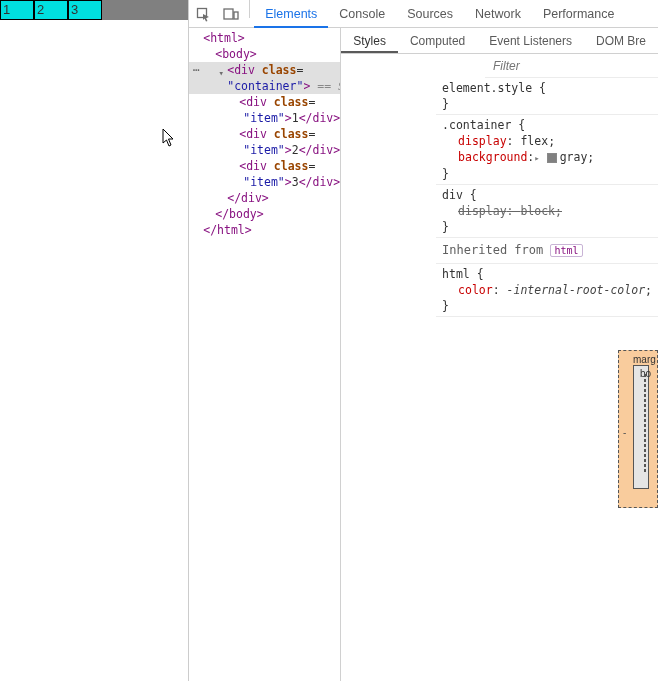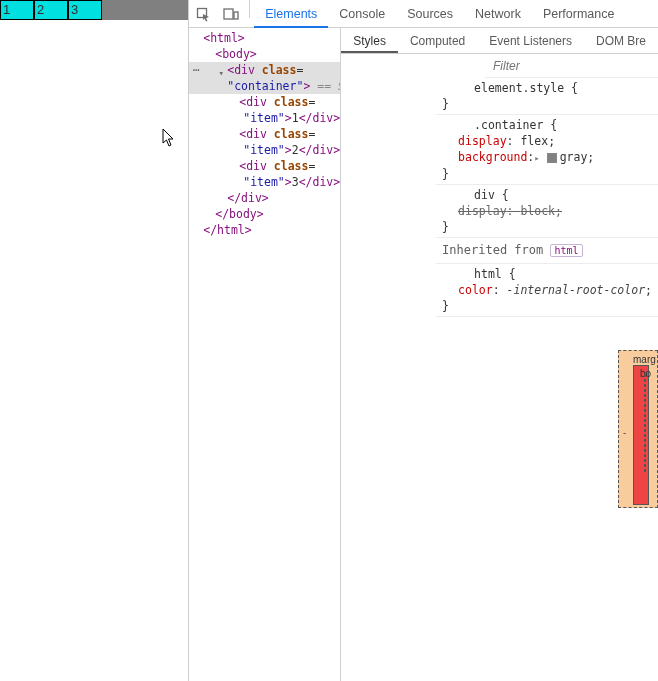--- a/index.html
+++ b/index.html
@@ -139,21 +139,21 @@
     font-style: italic;
     outline: none;
   }
   .rules {
     font-family: Menlo, Consolas, monospace;
     font-size: 11.5px;
     line-height: 16px;
     overflow: hidden;
   }
   .rule-block { border-bottom: 1px solid #ececec; padding: 2px 6px; }
-  .selector { color: #333; margin-left: 32px; }
+  .selector { color: #333; }
   .prop { padding-left: 16px;}
   .prop-name { color: #c80000; }
   .prop-val { color: #333; }
   .strike { text-decoration: line-through; color: #666; }
   .strike .prop-name, .strike .prop-val { color: #666;}
   .swatch { display:inline-block; width:10px; height:10px; background:#808080; border:1px solid #888; vertical-align:middle; margin-right:3px;}
   .mini-tri { font-size:9px; color:#777; }
   .inherit-row { border-bottom:1px solid #ececec; padding:4px 6px; font-size:12px; color:#606060;}
   .inherit-row .pill{ color:#881280; border:1px solid #c9b4d6; padding:0 3px; border-radius:2px; font-family: Menlo, Consolas, monospace; font-size:10px;}
   .pseudo-val{ font-style: italic; color:#444;}
@@ -166,23 +166,23 @@
   .bm-margin {
     background: #f9cc9d;
     border: 1px dashed #555;
     padding: 14px 8px 14px 14px;
     position: relative;
     width: 40px;
     height: 158px;
   }
   .bm-label-margin { position:absolute; top:3px; left:14px; font-size:10px; color:#333;}
   .bm-border {
-    background: #ef4444;
+    background: #e5e5e5;
     border: 1px solid #555;
-    height: 140px;
+    height: 124px;
     padding: 8px 4px 12px 10px;
     position: relative;
   }
   .bm-label-border { position:absolute; top:2px; left:6px; font-size:10px; color:#333;}
   .bm-padding {
     border: 1px dashed #555;
     height: 98px;
     position: relative;
   }
   .bm-dash{ position:absolute; font-size:10px; color:#555;}

